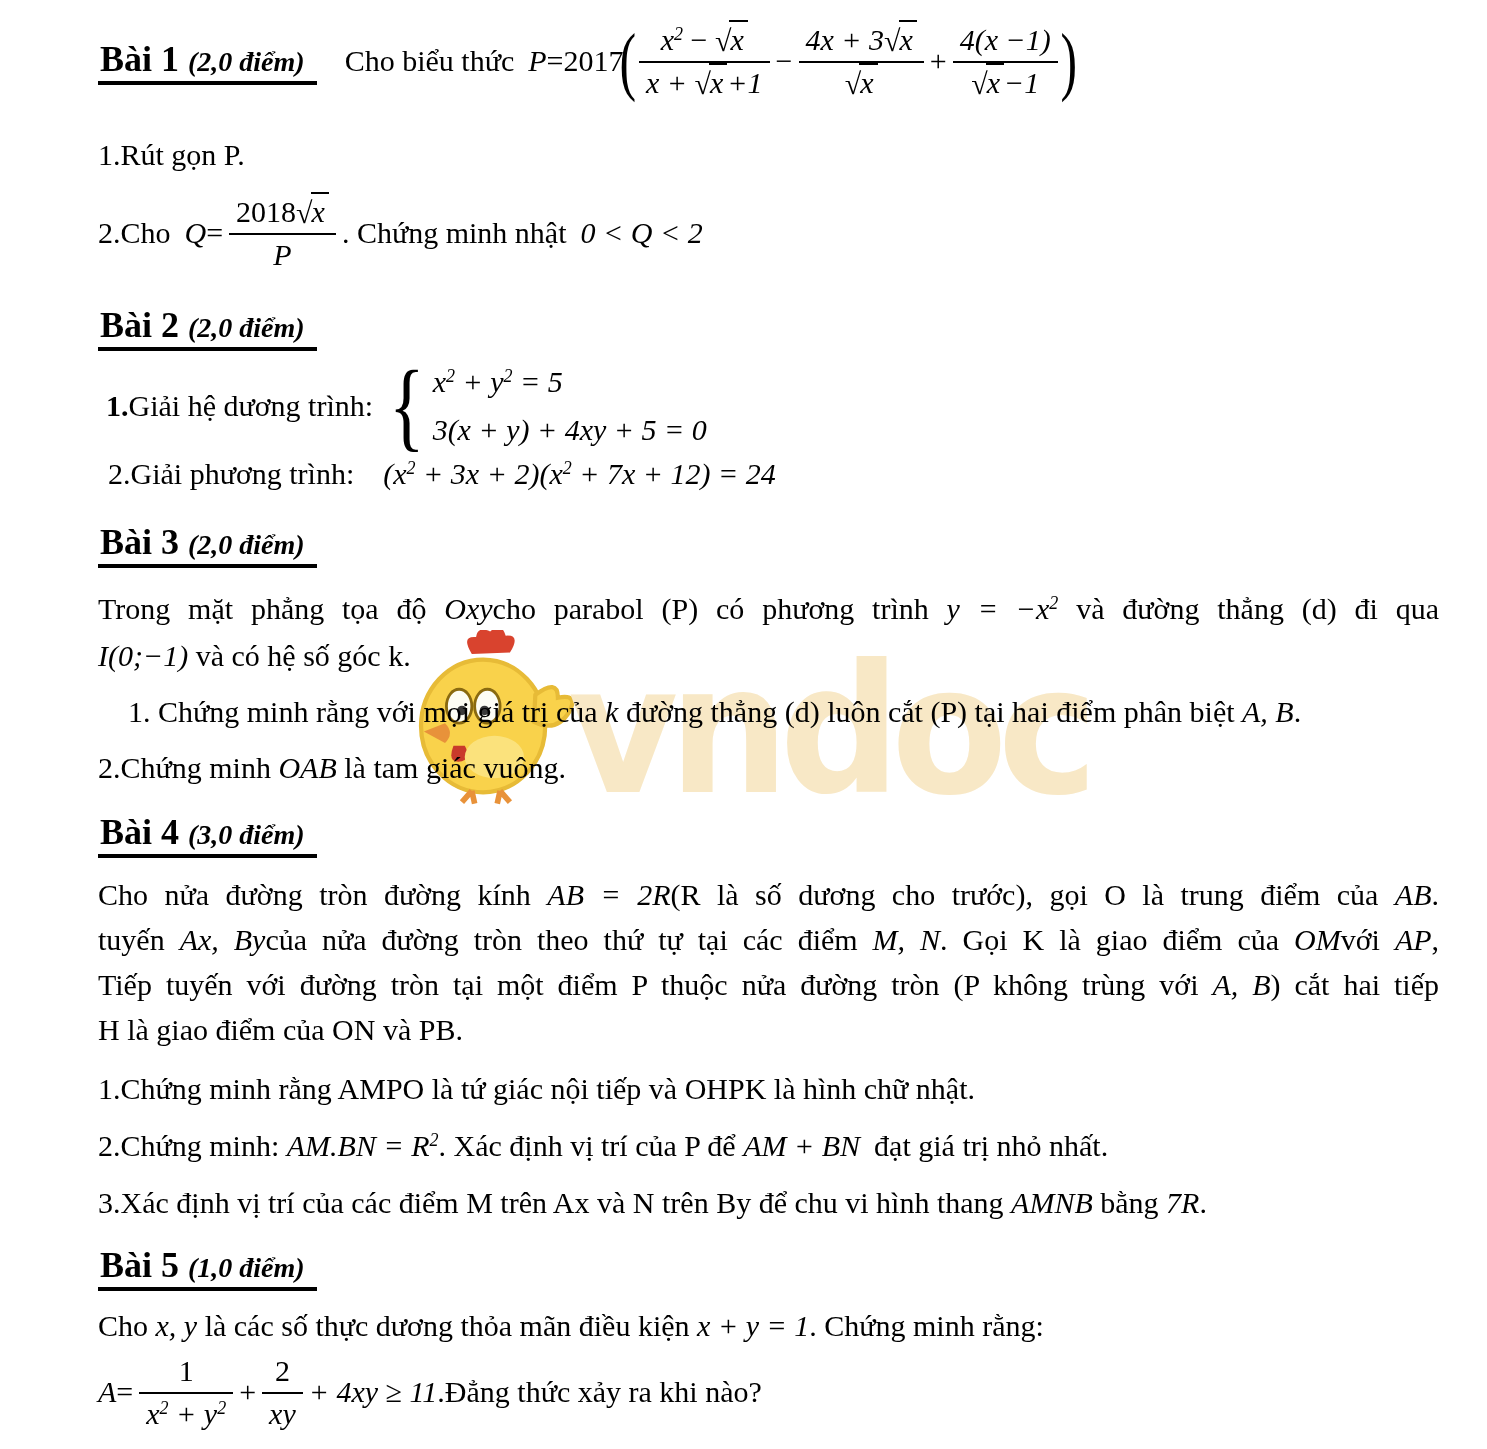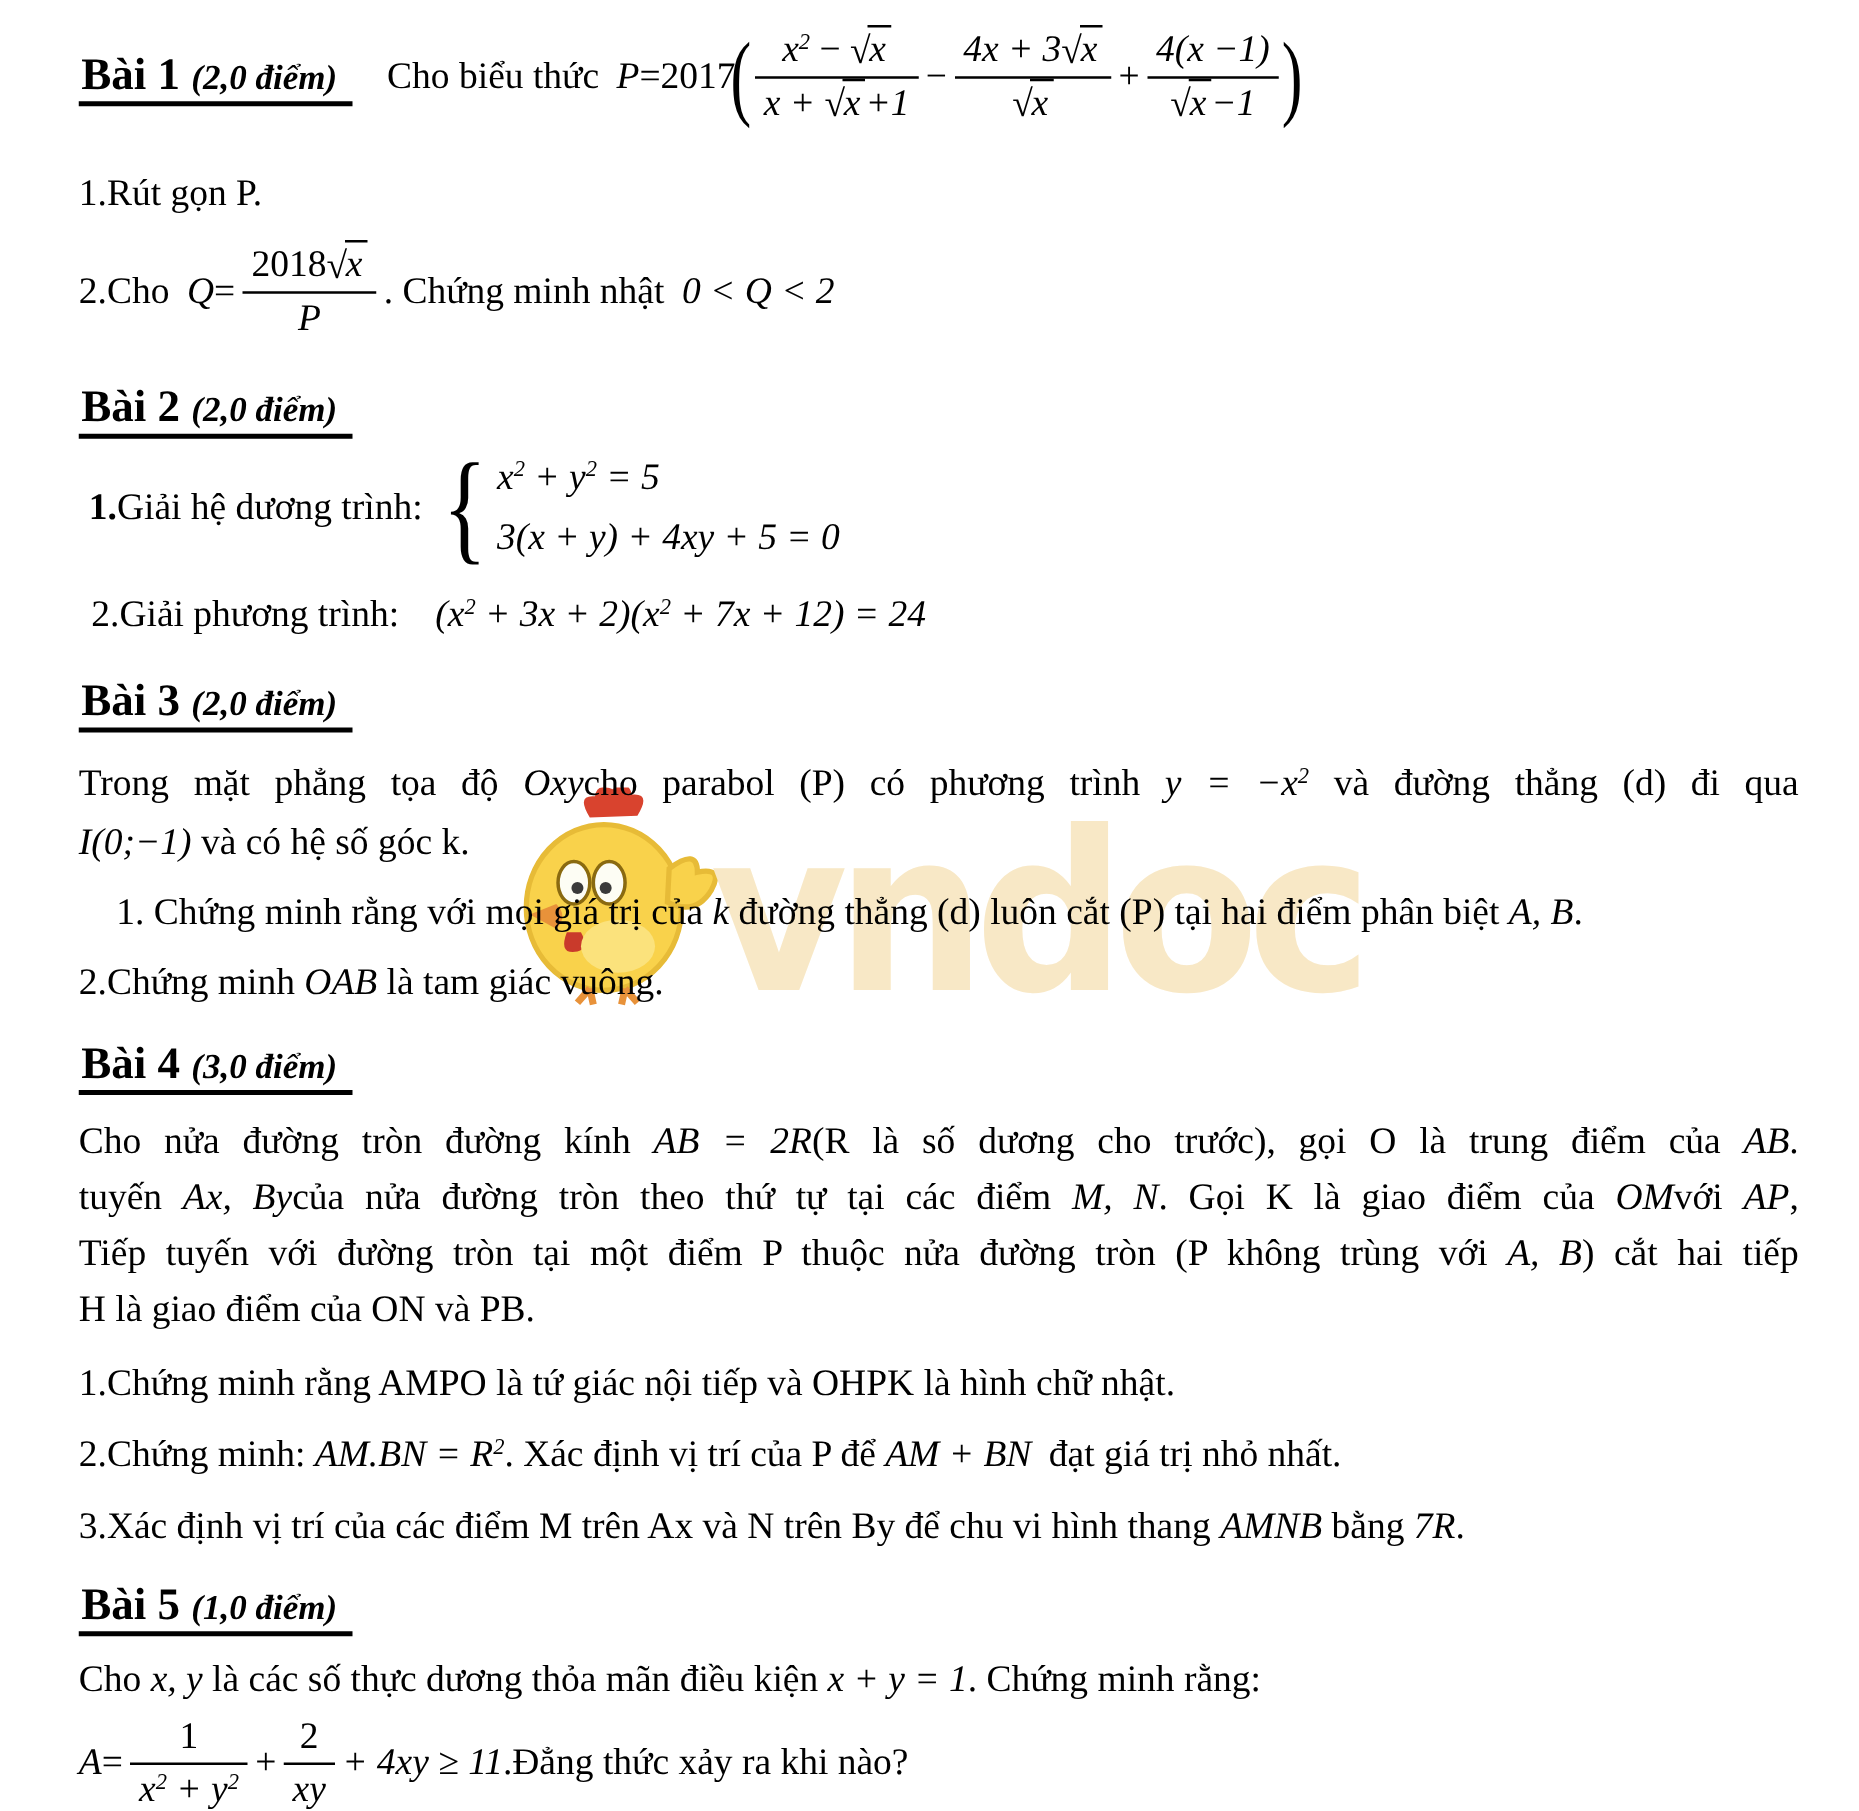--- a/index.html
+++ b/index.html
@@ -13,21 +13,21 @@
     position:absolute; left:398px; top:630px; z-index:0;
     display:flex; align-items:flex-start; pointer-events:none;gap:10px;
   }
   .wm-text {
     font-family:"DejaVu Sans", sans-serif; font-weight:bold;
     font-size:178px; line-height:1; letter-spacing:-10px;
     transform:translate(-30px,12px) scaleX(0.95); transform-origin:left top;
   }
   .mascot { flex:0 0 auto; }
   
-  .content { position:relative; z-index:1; padding:18px 48px 0 63px; font-size:30px; }
+  .content { position:relative; z-index:1; padding:18px 48px 0 98px; font-size:30px; }
   .heading { font-weight:bold; display:inline-block; border-bottom:4px solid #000; padding:0 12px 1px 2px; white-space:nowrap; }
   .h-title { font-size:36px; }
   .h-points { font-size:28px; font-style:italic; margin-left:9px; }
   .row { display:flex; align-items:center; flex-wrap:nowrap; }
   .mi { font-style:italic; }
   sup.s { font-size:0.60em; font-style:italic; vertical-align:0.55em; line-height:0; }
   .frac { display:inline-block; text-align:center; vertical-align:middle; margin:0 6px; line-height:1.15; }
   .frac .num { display:block; border-bottom:2.5px solid #000; padding:1px 7px 3px; }
   .frac .den { display:block; padding:3px 7px 0; }
   .sq { white-space:nowrap; display:inline; }
@@ -38,21 +38,21 @@
   .sys-lines { display:inline-flex; flex-direction:column; gap:14px; text-align:left; }
   .just { text-align:justify; text-align-last:justify; }
   .para { line-height:1.55; }
   .gap { display:inline-block; width:14px; }
   
   .b1row  { margin-top:4px; }
   .b1q1   { margin-top:38px; }
   .b1q2   { margin-top:22px; }
   .b2head { margin-top:32px; }
   .b2q1   { margin-top:14px; padding-left:8px; }
-  .b2q2   { margin-top:28px; padding-left:10px; }
+  .b2q2   { margin-top:10px; padding-left:10px; }
   .b3head { margin-top:30px; }
   .b3para { margin-top:18px; }
   .b3q1   { margin-top:16px; padding-left:30px; }
   .b3q2   { margin-top:22px; }
   .b4head { margin-top:26px; }
   .b4para { margin-top:14px; line-height:1.5; }
   .b4q1   { margin-top:20px; }
   .b4q2   { margin-top:23px; }
   .b4q3   { margin-top:23px; }
   .b5head { margin-top:24px; }

